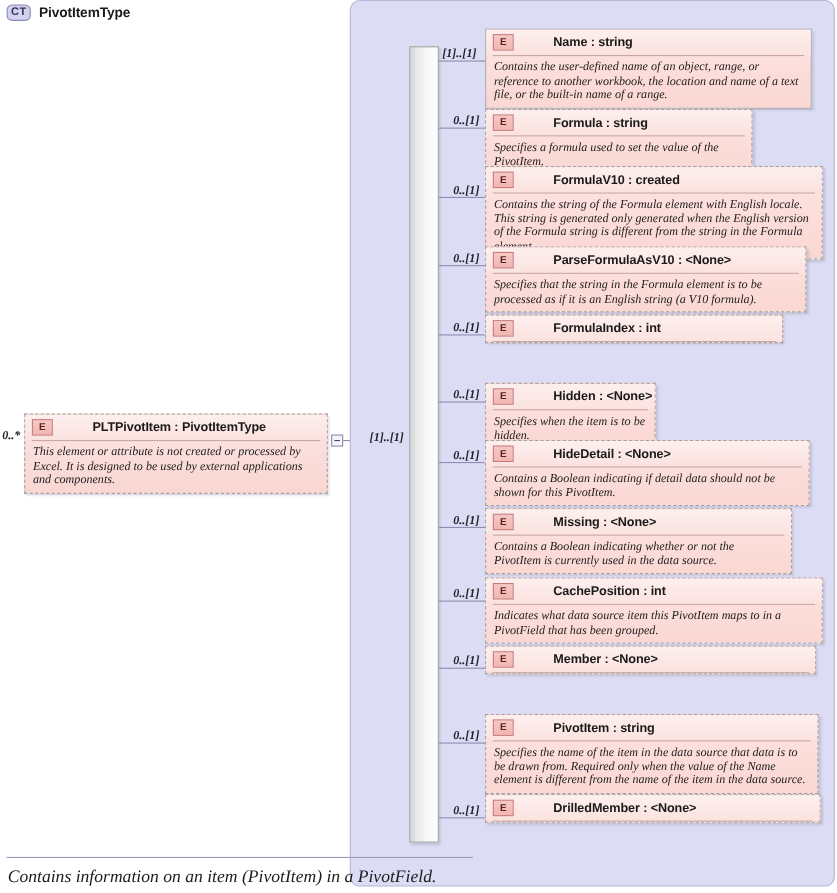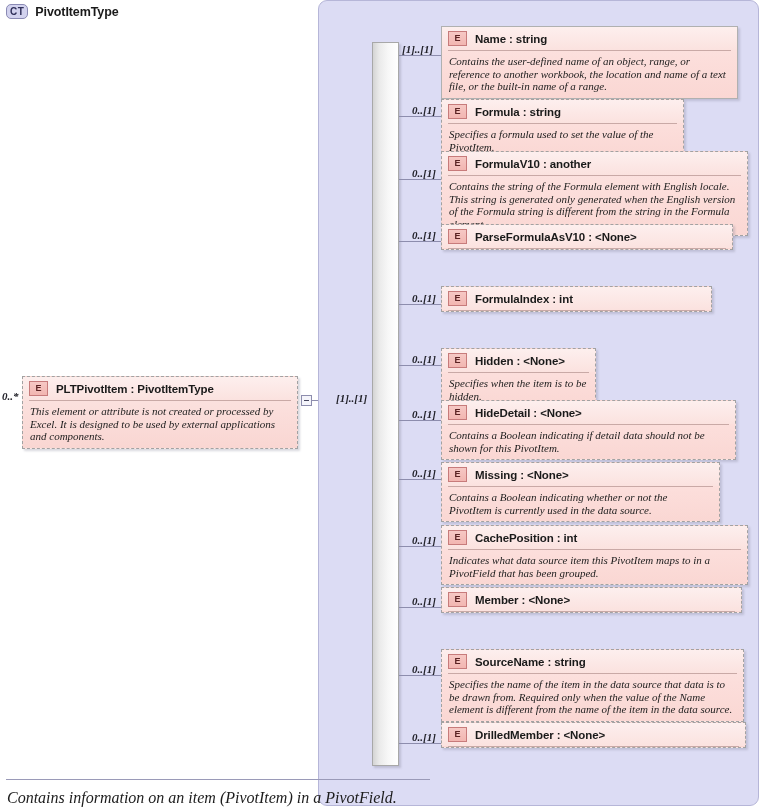--- a/index.html
+++ b/index.html
@@ -25,21 +25,21 @@
     background: #dcdcf4;
     border: 1px solid #b6b6d8;
     border-radius: 9px;
     box-sizing: border-box;
   }
   #ct-header {
     position: absolute;
     left: 6px;
     top: 4px;
     display: flex;
-    align-items: flex-end;
+    align-items: flex-start;
     gap: 7px;
   }
   .ct-badge {
     display: inline-block;
     border: 1px solid #8a8ab4;
     border-radius: 5px;
     background: #d2d2ee;
     color: #30305a;
     font-size: 10px;
     font-weight: bold;
@@ -115,20 +115,21 @@
     font-size: 9px;
     font-weight: bold;
     flex: 0 0 auto;
   }
   .elem-title {
     font-size: 11.5px;
     font-weight: bold;
     color: #1a1a1a;
     white-space: nowrap;
     letter-spacing: -0.1px;
+    margin-left: 28px;
   }
   .elem-sep {
     height: 0;
     border-top: 1px solid #c9a9a6;
     margin: 0 6px;
   }
   .elem-desc {
     font-family: "Liberation Serif", serif;
     font-style: italic;
     font-size: 11px;
@@ -262,33 +263,34 @@
         <span class="elem-title">Formula  : string</span>
       </div>
       <div class="elem-sep"></div>
       <div class="elem-desc">Specifies a formula used to set the value of the PivotItem.</div>
     </div>
     <div class="conn-h" style="left: 399px; top: 179px; width: 42px;"></div>
     <div class="card-label" style="left: 412px; top: 167px;">0..[1]</div>
     <div class="elem-box optional" style="left: 441px; top: 151px; width: 307px;">
       <div class="elem-head">
         <span class="e-badge">E</span>
-        <span class="elem-title">FormulaV10 : another</span>
+        <span class="elem-title">FormulaV10 : created</span>
       </div>
       <div class="elem-sep"></div>
       <div class="elem-desc">Contains the string of the Formula element with English locale. This string is generated only generated when the English version of the Formula string is different from the string in the Formula element.</div>
     </div>
     <div class="conn-h" style="left: 399px; top: 241px; width: 42px;"></div>
     <div class="card-label" style="left: 412px; top: 229px;">0..[1]</div>
     <div class="elem-box optional" style="left: 441px; top: 224px; width: 292px;">
       <div class="elem-head">
         <span class="e-badge">E</span>
         <span class="elem-title">ParseFormulaAsV10 : &lt;None&gt;</span>
       </div>
       <div class="elem-sep"></div>
+      <div class="elem-desc">Specifies that the string in the Formula element is to be processed as if it is an English string (a V10 formula).</div>
     </div>
     <div class="conn-h" style="left: 399px; top: 304px; width: 42px;"></div>
     <div class="card-label" style="left: 412px; top: 292px;">0..[1]</div>
     <div class="elem-box optional" style="left: 441px; top: 286px; width: 271px;">
       <div class="elem-head">
         <span class="e-badge">E</span>
         <span class="elem-title">FormulaIndex : int</span>
       </div>
       <div class="elem-sep"></div>
     </div>
@@ -339,21 +341,21 @@
         <span class="e-badge">E</span>
         <span class="elem-title">Member  : &lt;None&gt;</span>
       </div>
       <div class="elem-sep"></div>
     </div>
     <div class="conn-h" style="left: 399px; top: 675px; width: 42px;"></div>
     <div class="card-label" style="left: 412px; top: 663px;">0..[1]</div>
     <div class="elem-box optional" style="left: 441px; top: 649px; width: 303px;">
       <div class="elem-head">
         <span class="e-badge">E</span>
-        <span class="elem-title">SourceName : string</span>
+        <span class="elem-title">PivotItem : string</span>
       </div>
       <div class="elem-sep"></div>
       <div class="elem-desc">Specifies the name of the item in the data source that data is to be drawn from. Required only when the value of the Name element is different from the name of the item in the data source.</div>
     </div>
     <div class="conn-h" style="left: 399px; top: 743px; width: 42px;"></div>
     <div class="card-label" style="left: 412px; top: 731px;">0..[1]</div>
     <div class="elem-box optional" style="left: 441px; top: 722px; width: 305px;">
       <div class="elem-head">
         <span class="e-badge">E</span>
         <span class="elem-title">DrilledMember : &lt;None&gt;</span>

